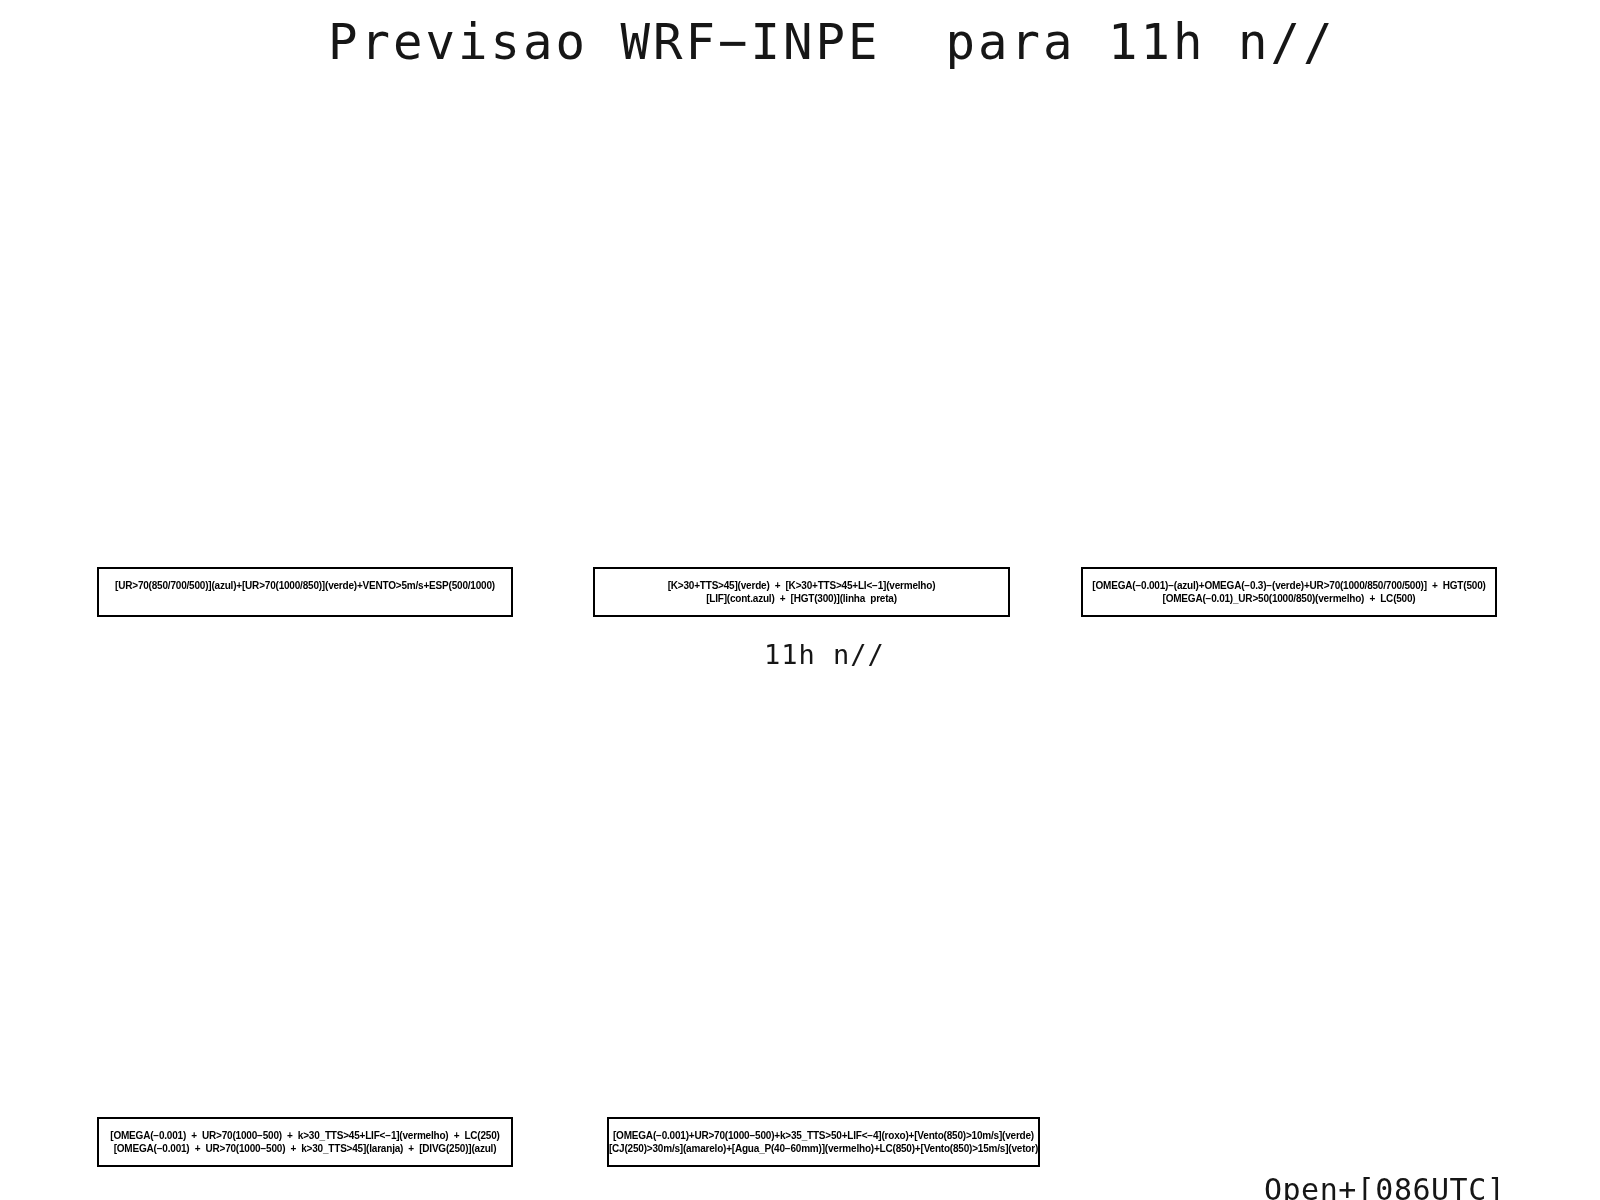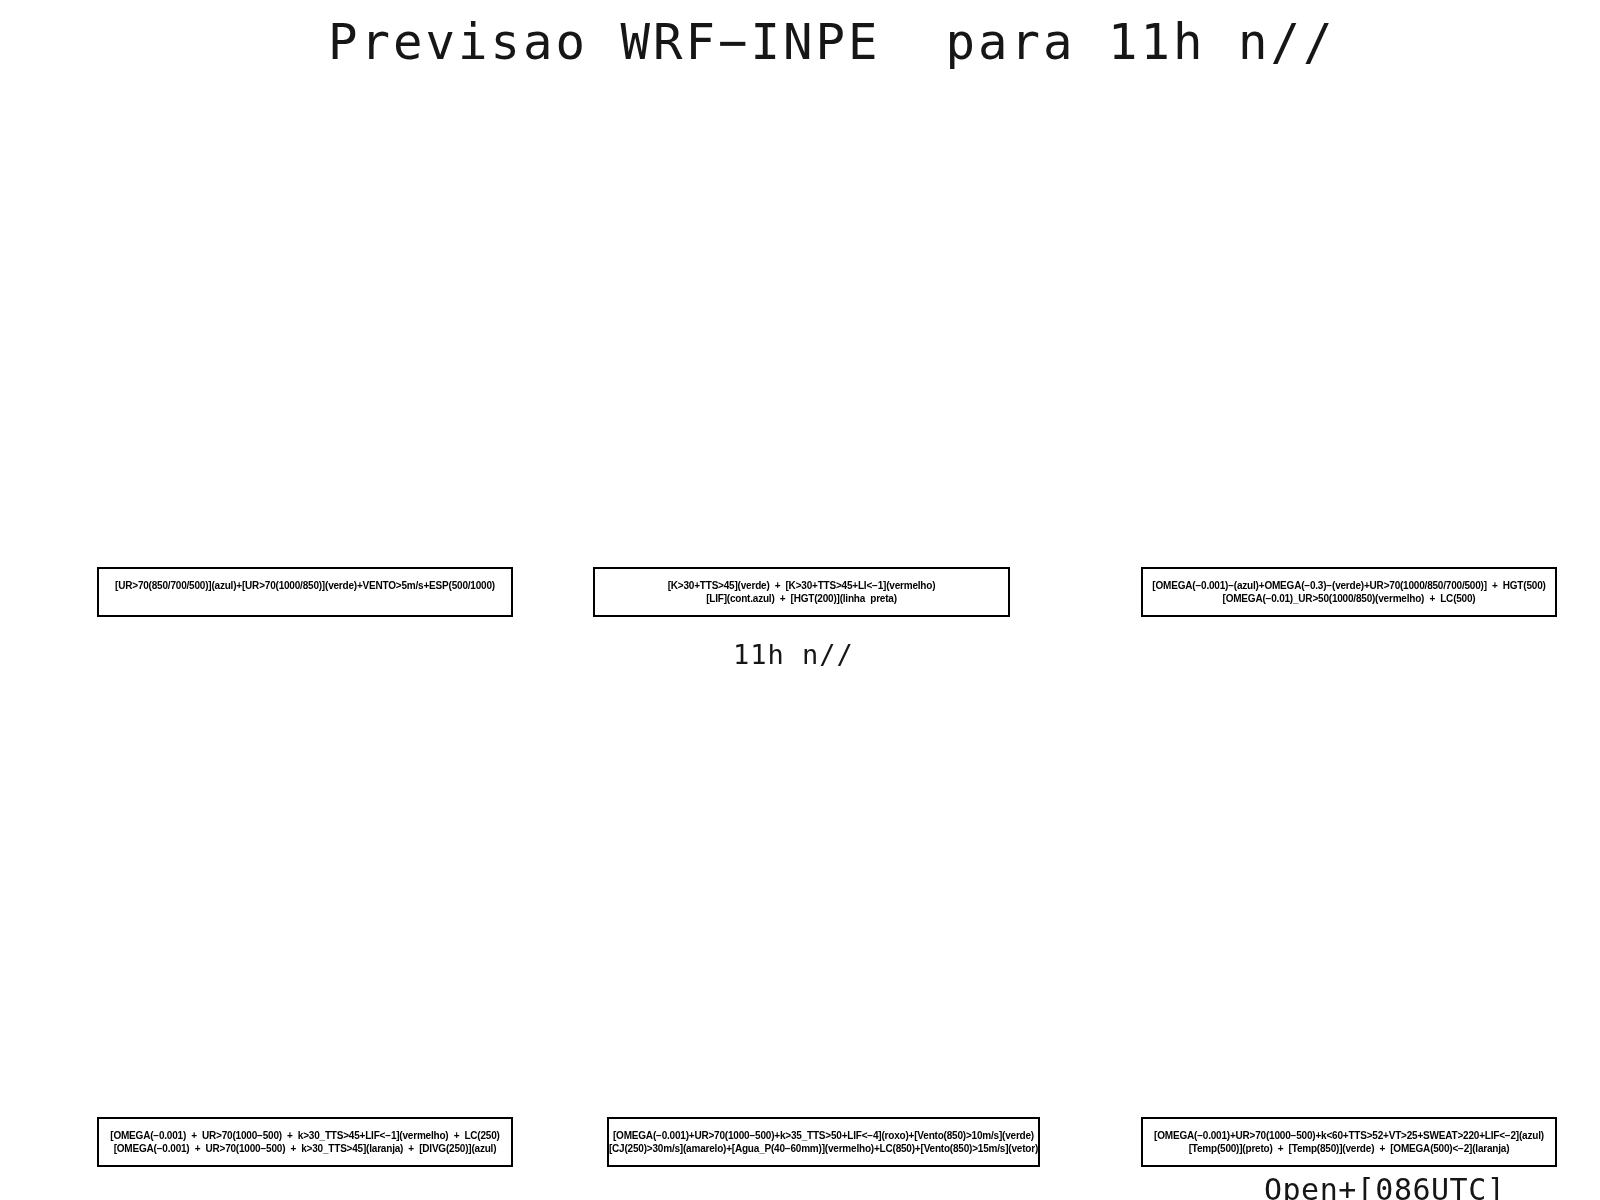--- a/index.html
+++ b/index.html
@@ -46,24 +46,24 @@
     min-height: 13px;
     letter-spacing: -0.2px;
     white-space: pre;
     color: #000000;
   }
   .box-top    { top: 567px;  height: 50px; }
   .box-bottom { top: 1117px; height: 50px; }
   .box-col-1  { left: 97px;   width: 416px; }
   .box-col-2  { left: 593px;  width: 417px; }
   .box-col-2b { left: 585px;  width: 433px; margin-left: 22px; }
-  .box-col-3  { left: 1141px; width: 416px; }
+  .box-col-3  { left: 1081px; width: 416px; }
   .center-label {
     position: absolute;
-    left: 733px;
+    left: 764px;
     top: 639px;
     font-family: "DejaVu Sans Mono", monospace;
     font-size: 27px;
     font-weight: 400;
     letter-spacing: 1px;
     color: #161616;
     white-space: pre;
   }
   .footer-label {
     position: absolute;
@@ -84,40 +84,36 @@
 
   <div class="plot-title">Previsao WRF−INPE  para 11h n//</div>
 
   <div class="legend-box box-top box-col-1">
     <div class="ln">[UR&gt;70(850/700/500)](azul)+[UR&gt;70(1000/850)](verde)+VENTO&gt;5m/s+ESP(500/1000)</div>
     <div class="ln"></div>
   </div>
 
   <div class="legend-box box-top box-col-2">
     <div class="ln">[K&gt;30+TTS&gt;45](verde)  +  [K&gt;30+TTS&gt;45+LI&lt;−1](vermelho)</div>
-    <div class="ln">[LIF](cont.azul)  +  [HGT(200)](linha  preta)</div>
+    <div class="ln">[LIF](cont.azul)  +  [HGT(300)](linha  preta)</div>
   </div>
 
   <div class="legend-box box-top box-col-3">
     <div class="ln">[OMEGA(−0.001)−(azul)+OMEGA(−0.3)−(verde)+UR&gt;70(1000/850/700/500)]  +  HGT(500)</div>
     <div class="ln">[OMEGA(−0.01)_UR&gt;50(1000/850)(vermelho)  +  LC(500)</div>
   </div>
 
   <div class="center-label">11h n//</div>
 
   <div class="legend-box box-bottom box-col-1">
     <div class="ln">[OMEGA(−0.001)  +  UR&gt;70(1000−500)  +  k&gt;30_TTS&gt;45+LIF&lt;−1](vermelho)  +  LC(250)</div>
     <div class="ln">[OMEGA(−0.001)  +  UR&gt;70(1000−500)  +  k&gt;30_TTS&gt;45](laranja)  +  [DIVG(250)](azul)</div>
   </div>
 
   <div class="legend-box box-bottom box-col-2b">
     <div class="ln">[OMEGA(−0.001)+UR&gt;70(1000−500)+k&gt;35_TTS&gt;50+LIF&lt;−4](roxo)+[Vento(850)&gt;10m/s](verde)</div>
     <div class="ln">[CJ(250)&gt;30m/s](amarelo)+[Agua_P(40−60mm)](vermelho)+LC(850)+[Vento(850)&gt;15m/s](vetor)</div>
   </div>
 
-  <div class="legend-box box-bottom box-col-3">
-    <div class="ln">[OMEGA(−0.001)+UR&gt;70(1000−500)+k&lt;60+TTS&gt;52+VT&gt;25+SWEAT&gt;220+LIF&lt;−2](azul)</div>
-    <div class="ln">[Temp(500)](preto)  +  [Temp(850)](verde)  +  [OMEGA(500)&lt;−2](laranja)</div>
-  </div>
 
   <div class="footer-label">Open+[086UTC]</div>
 
 </div>
 
 </body></html>

